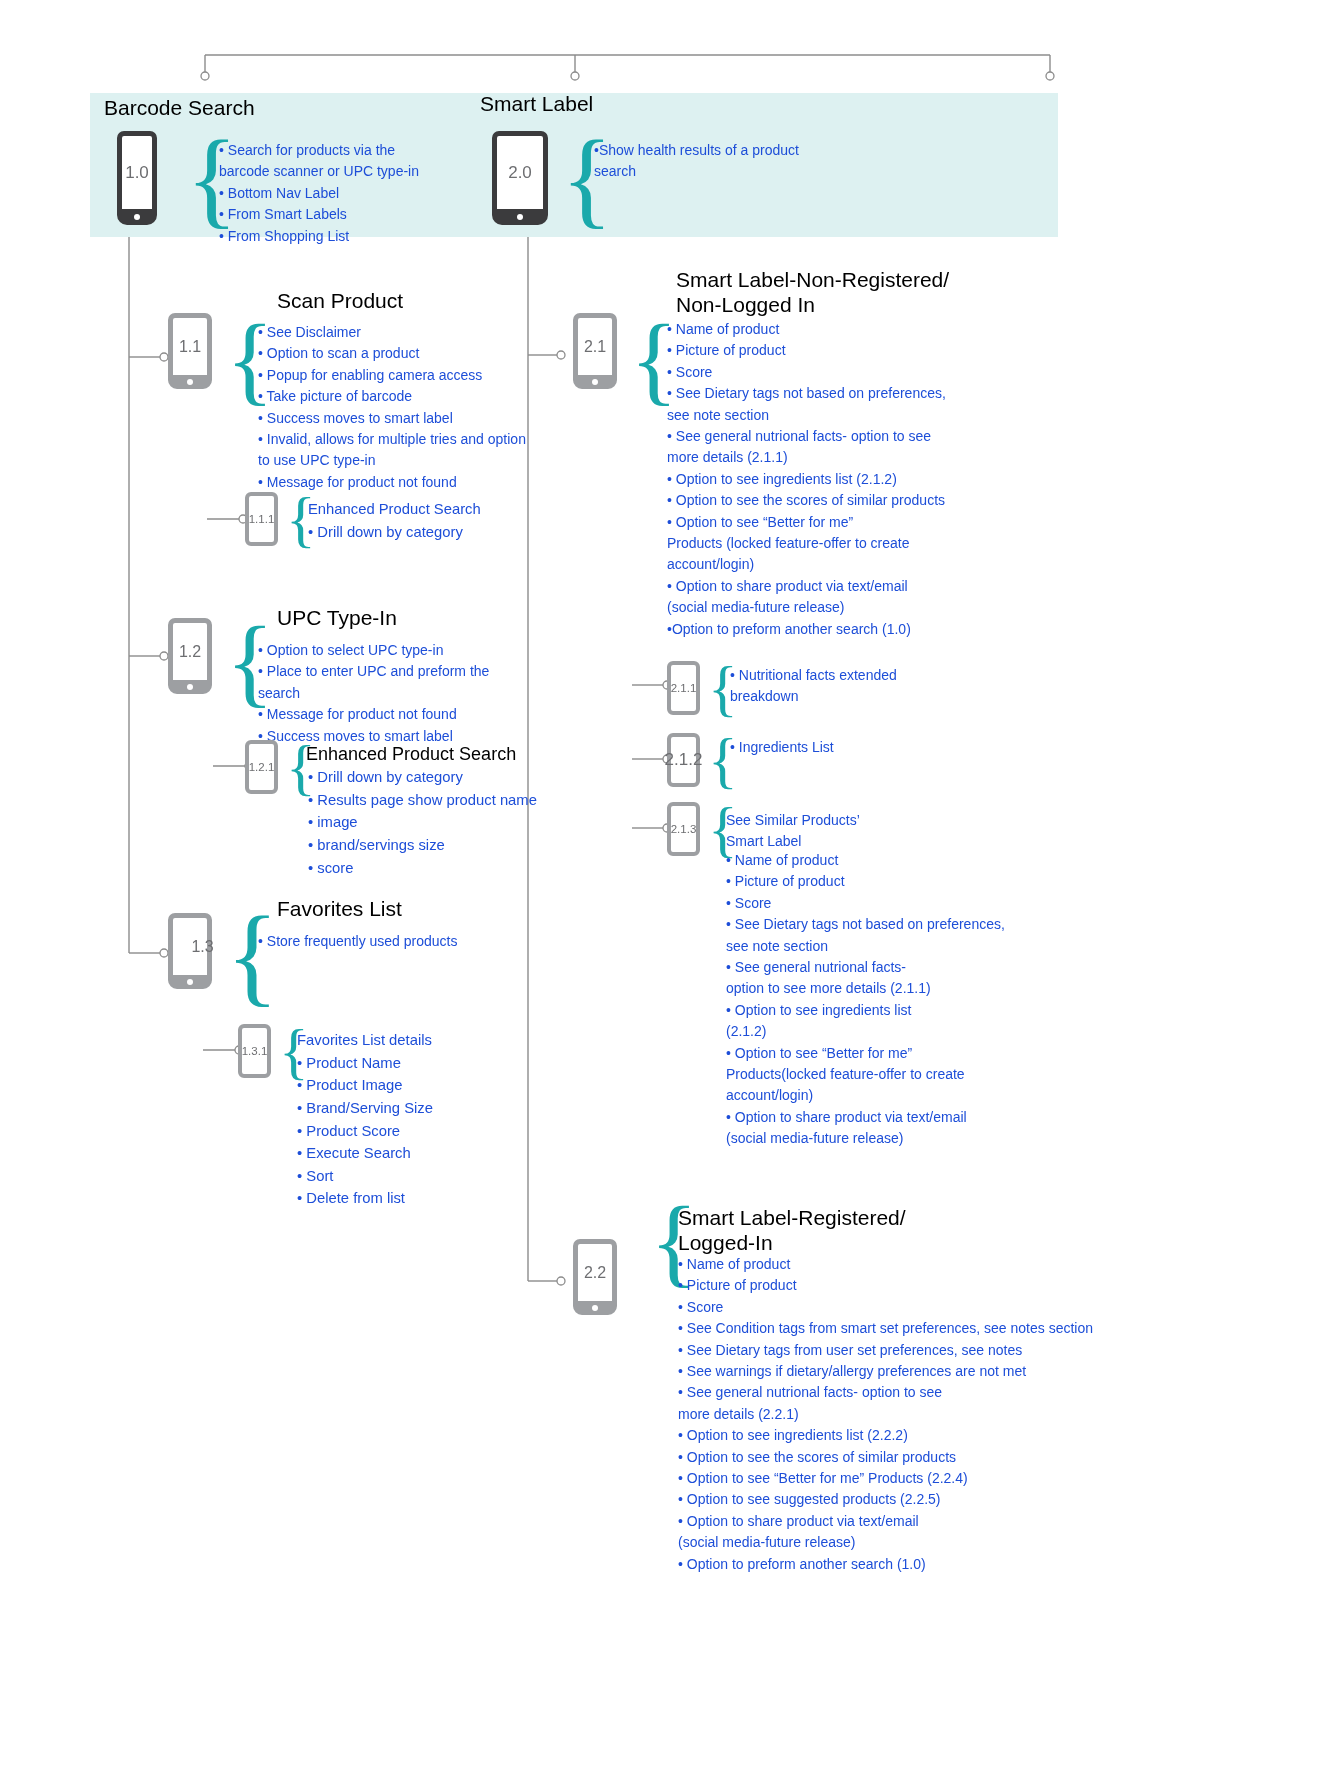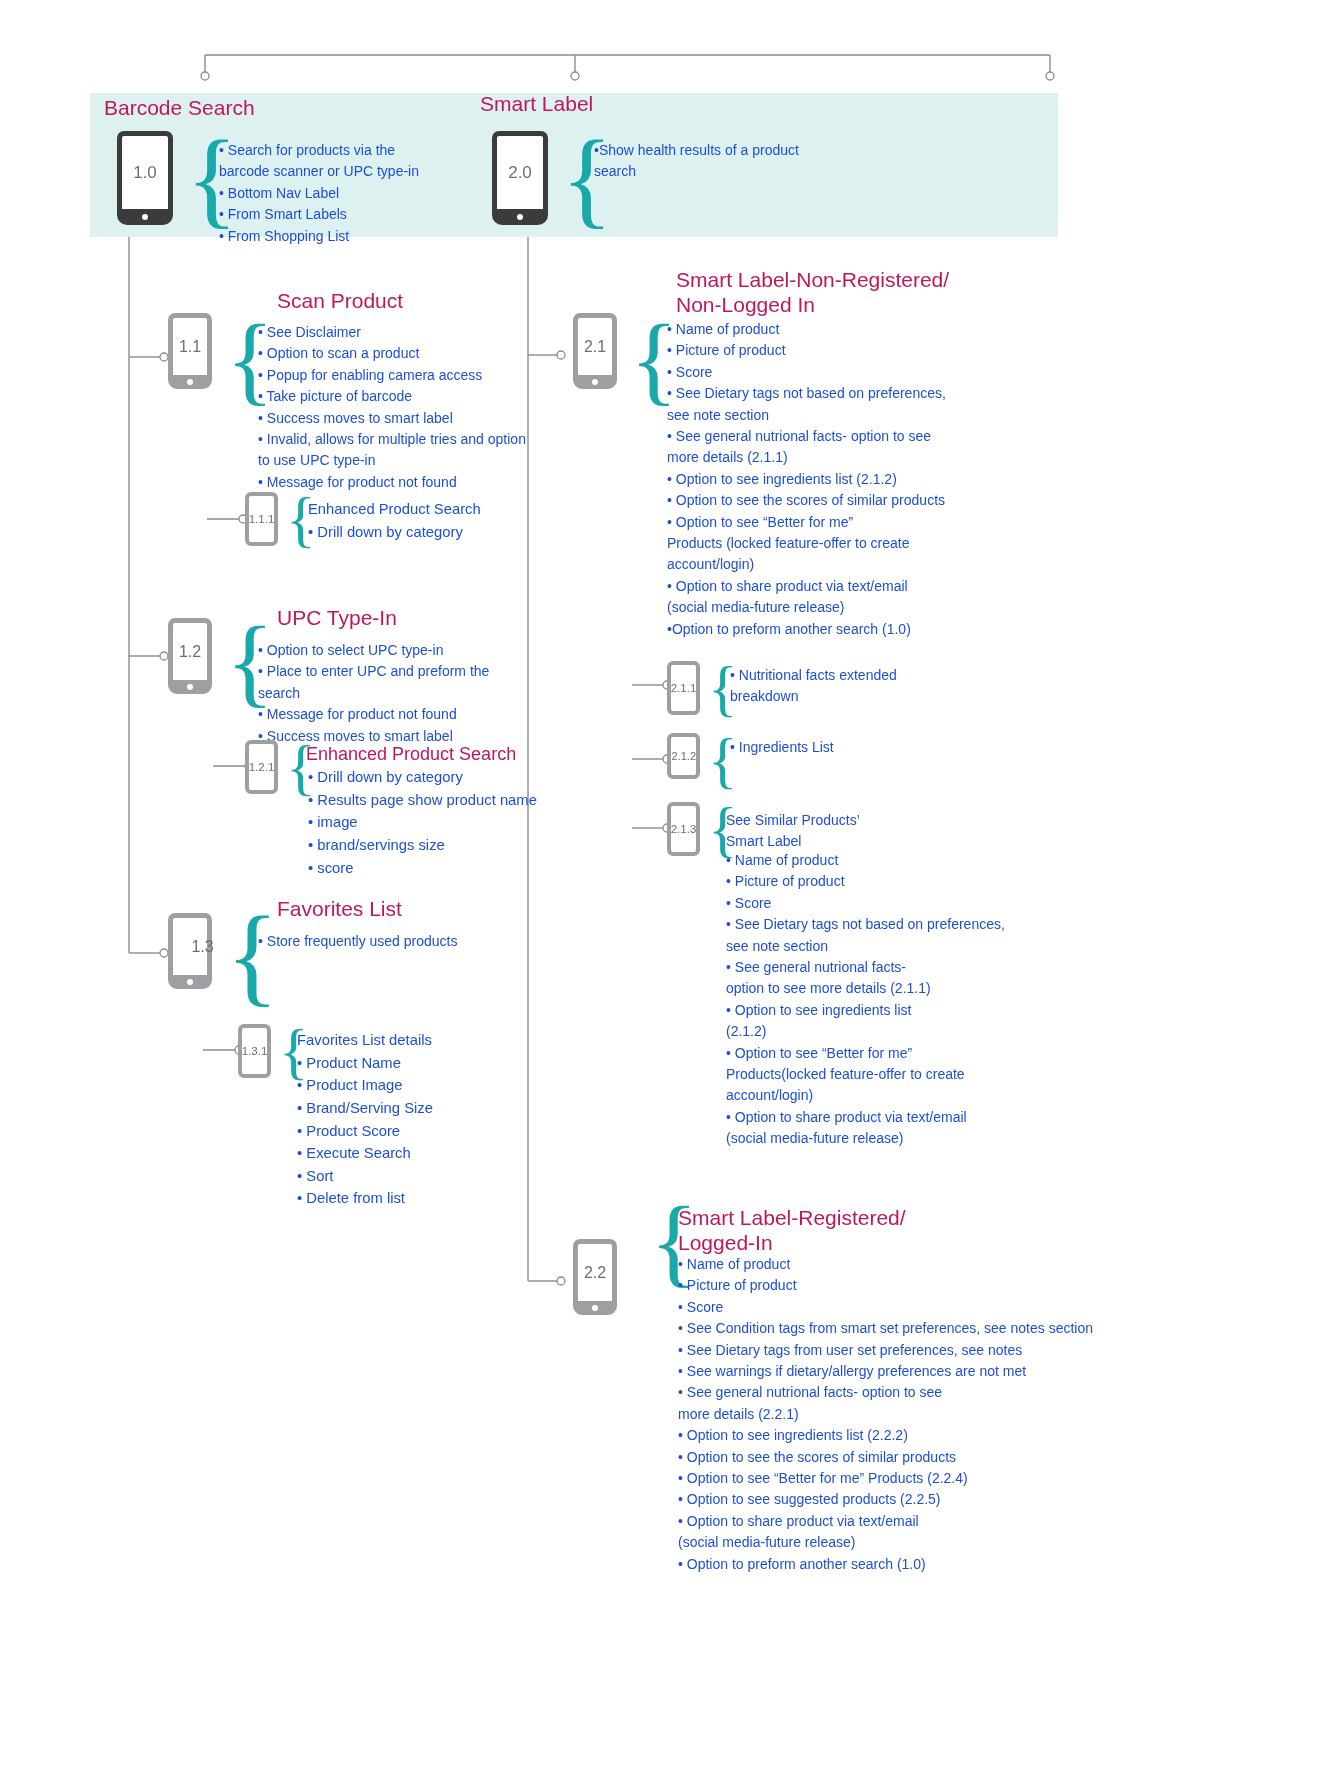--- a/index.html
+++ b/index.html
@@ -79,21 +79,21 @@
     font-weight: 300;
     line-height: 1;
     font-family: "Liberation Serif", serif;
     transform-origin: center center;
     user-select: none;
   }
 
   
   .heading {
     position: absolute;
-    color: #be185d;
+    color: #000000;
     font-weight: 400;
     line-height: 1.2;
   }
   .band-title { font-size: 21px; }
   .sect-title { font-size: 21px; }
   .sub-title  { font-size: 16px; }
 
   .lines {
     position: absolute;
     color: #1d4ed8;
@@ -149,21 +149,21 @@
       <circle cx="667" cy="685" r="4"></circle>
       <circle cx="667" cy="759" r="4"></circle>
       <circle cx="667" cy="828" r="4"></circle>
     </g>
   </svg>
 
   <div class="band" style="left:90px; top:93px; width:968px; height:144px;"></div>
 
   <div class="heading band-title" style="left:104px; top:95px;">Barcode Search</div>
 
-  <div class="phone dark" style="left:117px; top:131px; width:56px; height:94px; font-size:17px;">
+  <div class="phone dark" style="left:117px; top:131px; width:40px; height:94px; font-size:17px;">
     <span>1.0</span>
     <span class="home"></span>
   </div>
 
   <div class="brace" style="left:186px; top:125px; font-size:108px;">{</div>
 
   <div class="lines fs14" style="left:219px; top:140px;">
     <div>• Search for products via the</div>
     <div>barcode scanner or UPC type-in</div>
     <div>•  Bottom Nav Label</div>
@@ -313,21 +313,21 @@
     <span>2.1.1</span>
   </div>
 
   <div class="brace" style="left:708px; top:657px; font-size:62px;">{</div>
 
   <div class="lines fs14" style="left:730px; top:665px;">
     <div>•  Nutritional facts extended</div>
     <div>breakdown</div>
   </div>
 
-  <div class="phone plain" style="left:667px; top:733px; width:33px; height:46px; font-size:11px;justify-content:flex-end;">
+  <div class="phone plain" style="left:667px; top:733px; width:33px; height:54px; font-size:17px;">
     <span>2.1.2</span>
   </div>
 
   <div class="brace" style="left:708px; top:729px; font-size:62px;">{</div>
 
   <div class="lines fs14" style="left:730px; top:737px;">
     <div>•  Ingredients List</div>
   </div>
 
   <div class="phone plain" style="left:667px; top:802px; width:33px; height:54px; font-size:11.5px;">

